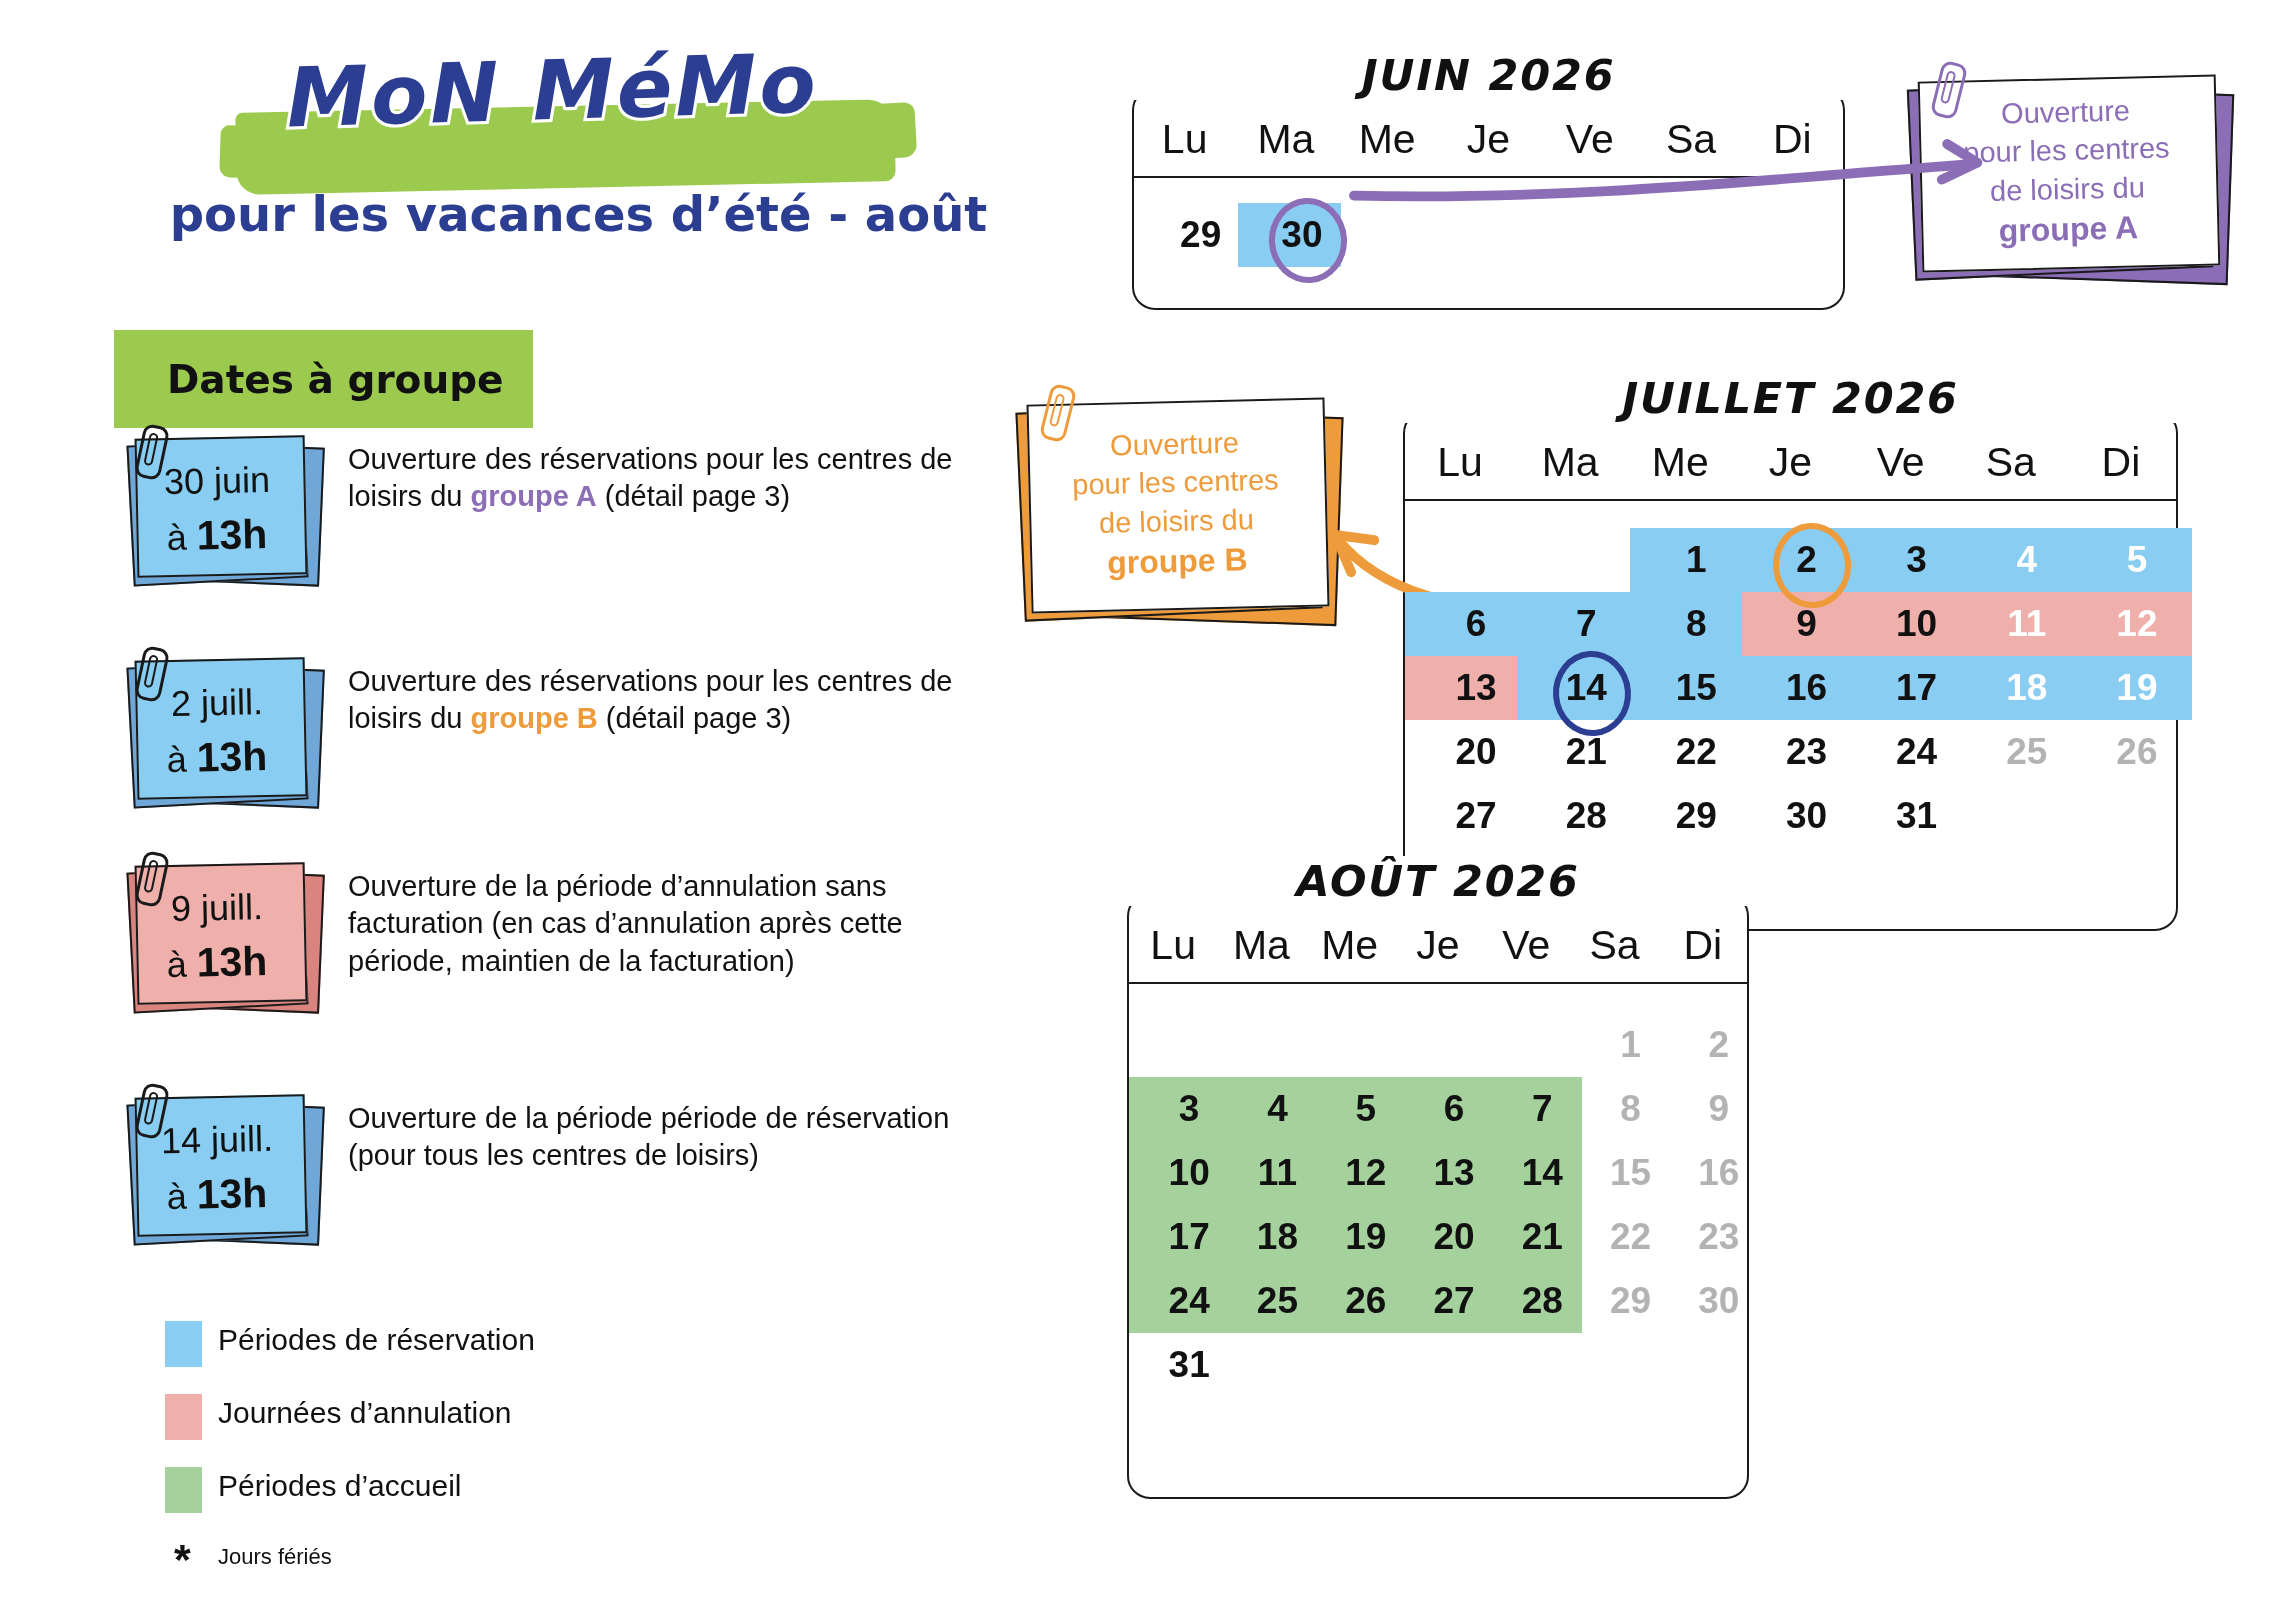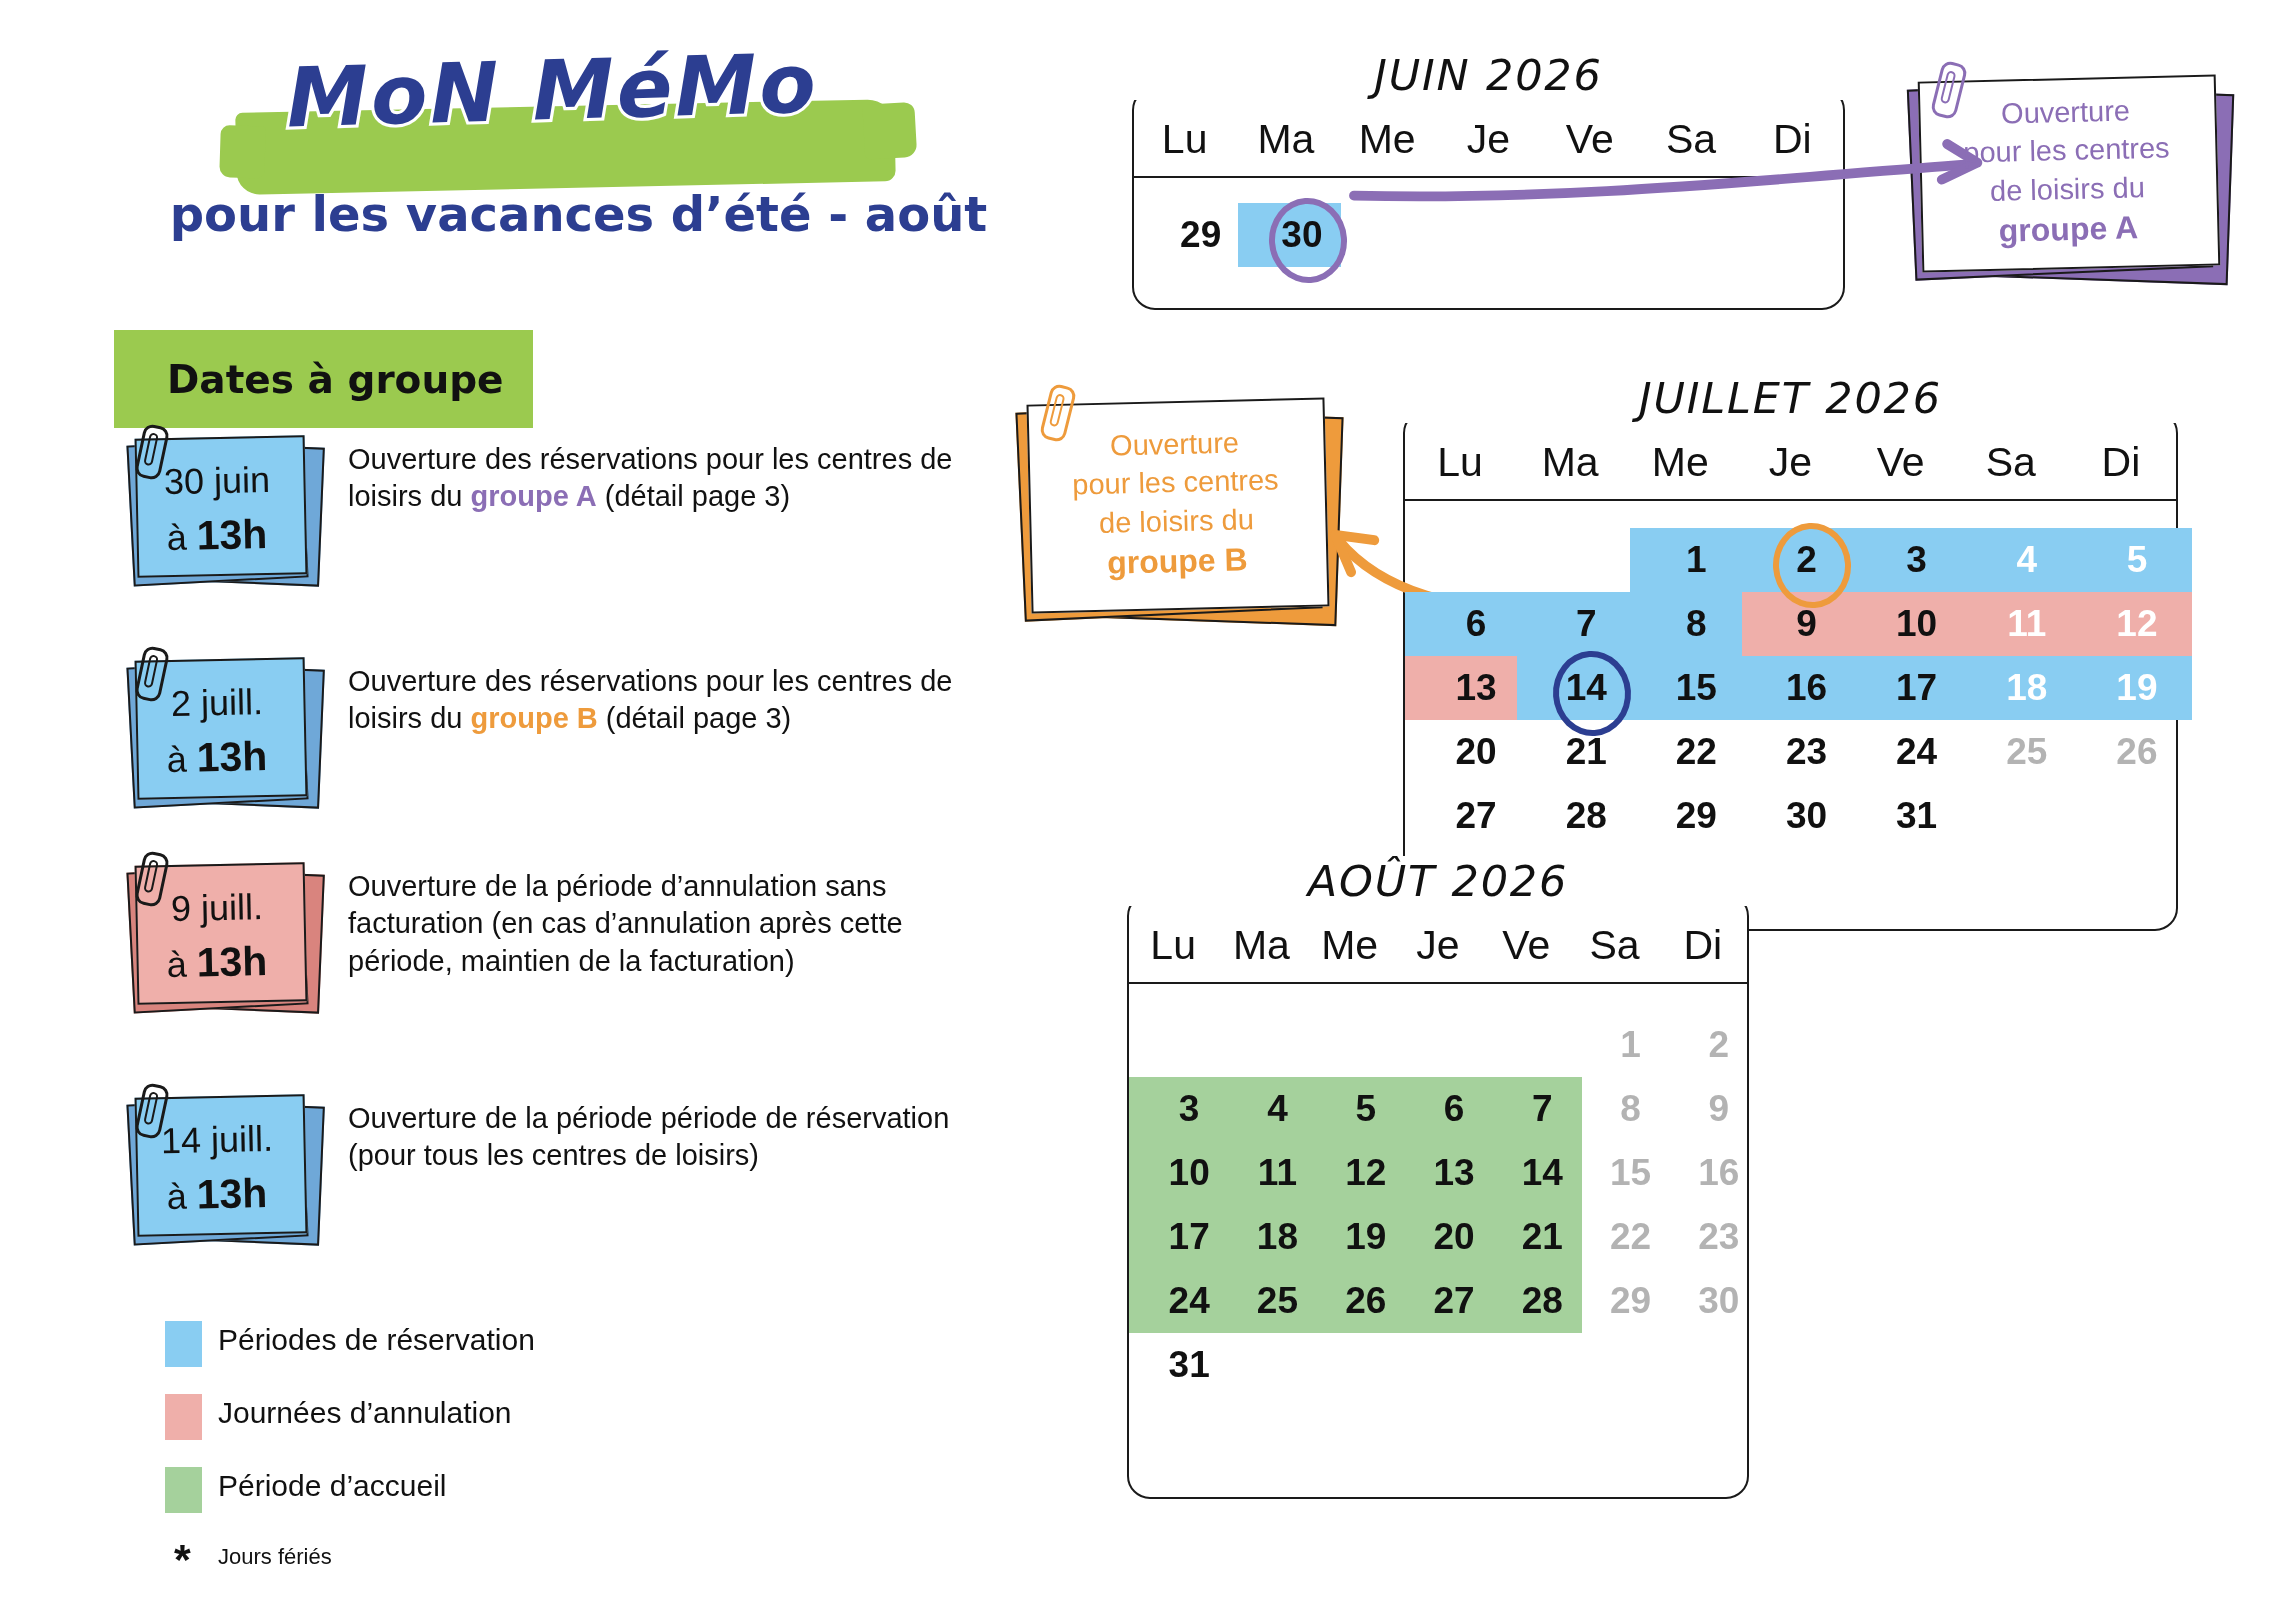--- a/index.html
+++ b/index.html
@@ -130,21 +130,21 @@
     position:absolute;
     border:2.7px solid #1a1a1a;
     border-radius:23px;
     background:#fff;
     box-sizing:border-box;
   }
   .cal-title{
     position:absolute;top:-39px;left:0;width:100%;
     text-align:center;
     font-family:"DejaVu Sans", sans-serif;
-    font-weight:normal;font-style:italic;
+    font-weight:bold;font-style:italic;
     font-size:43px;letter-spacing:1.8px;color:#111;
     background:#fff;
     z-index:6;
   }
   .cal-title span{background:#fff;padding:0 19.6px;}
   .dow-row{
     position:absolute;left:0;top:0;width:100%;
     display:flex;
     border-bottom:2.7px solid #1a1a1a;
     box-sizing:border-box;
@@ -284,21 +284,21 @@
         <div class="legend-row">
           <span class="legend-sw" style="background:#89CDF2"></span>
           <span class="legend-lbl">Périodes de réservation</span>
         </div>
         <div class="legend-row">
           <span class="legend-sw" style="background:#EFAFAA"></span>
           <span class="legend-lbl">Journées d’annulation</span>
         </div>
         <div class="legend-row">
           <span class="legend-sw" style="background:#A5D19C"></span>
-          <span class="legend-lbl">Période d’accueil</span>
+          <span class="legend-lbl">Périodes d’accueil</span>
         </div>
       </div>
     <div id="legend-ferie">
       <span class="ast">*</span>
       <span class="lbl">Jours fériés</span>
     </div>
   </div>
 </div>
 
 <div id="calendars">

